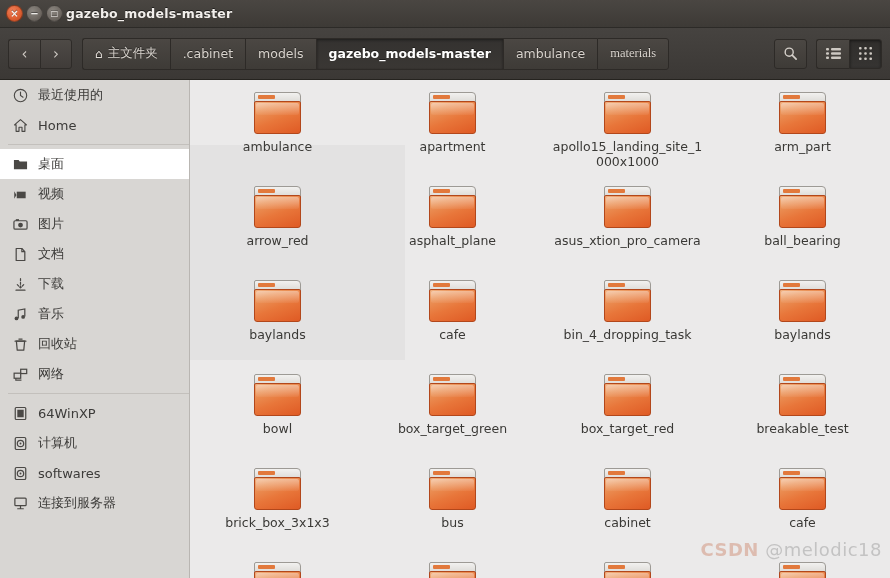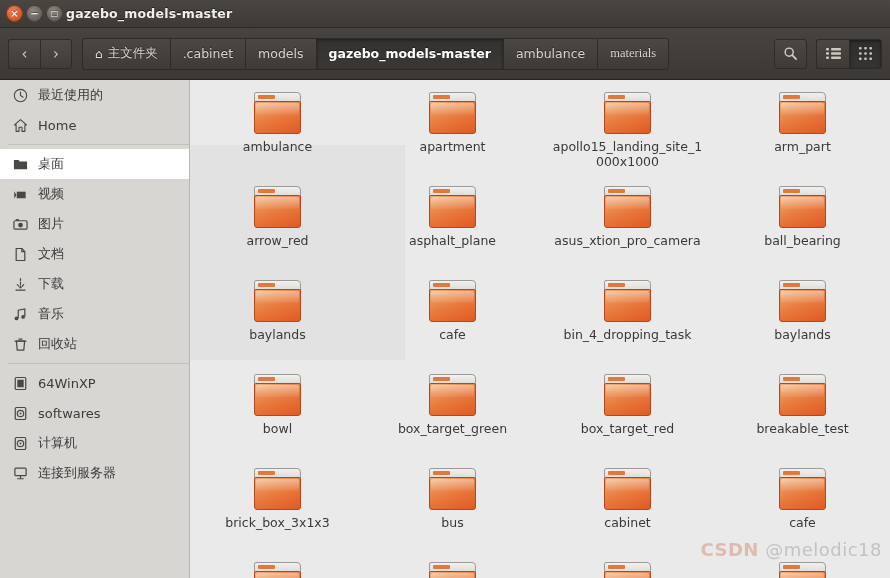--- a/index.html
+++ b/index.html
@@ -353,51 +353,61 @@
       </div>
       <div class="side-item">
         <span class="side-icon">
           <svg width="15" height="15" viewBox="0 0 16 16">
               <path d="M3.6 4.4h8.8l-.9 9.6H4.5z" fill="none" stroke="#4a4845" stroke-width="1.3" stroke-linejoin="round"></path>
               <path d="M2.2 4.4h11.6M6.3 2.2h3.4" stroke="#4a4845" stroke-width="1.3" stroke-linecap="round"></path>
             </svg>
         </span>
         <span class="side-label">回收站</span>
       </div>
+      <div class="side-item">
+        <span class="side-icon">
+          <svg width="15" height="15" viewBox="0 0 16 16">
+              <rect x="1.2" y="6.6" width="7" height="5.4" fill="none" stroke="#4a4845" stroke-width="1.3"></rect>
+              <rect x="8.2" y="2.4" width="6.4" height="4.6" fill="none" stroke="#4a4845" stroke-width="1.3"></rect>
+              <path d="M3 12v2h6" fill="none" stroke="#4a4845" stroke-width="1.2"></path>
+            </svg>
+        </span>
+        <span class="side-label">网络</span>
+      </div>
 
       <div class="side-sep"></div>
 
       <div class="side-item">
         <span class="side-icon">
           <svg width="15" height="15" viewBox="0 0 16 16">
               <rect x="2.4" y="1.6" width="11.2" height="12.8" rx="1" fill="none" stroke="#4a4845" stroke-width="1.3"></rect>
               <rect x="4.6" y="4" width="6.8" height="8" fill="#4a4845"></rect>
             </svg>
         </span>
         <span class="side-label">64WinXP</span>
       </div>
       <div class="side-item">
         <span class="side-icon">
           <svg width="15" height="15" viewBox="0 0 16 16">
               <rect x="2.4" y="1.6" width="11.2" height="12.8" rx="1.4" fill="none" stroke="#4a4845" stroke-width="1.3"></rect>
               <circle cx="8" cy="8" r="3.4" fill="none" stroke="#4a4845" stroke-width="1.3"></circle>
               <circle cx="8" cy="8" r="1" fill="#4a4845"></circle>
             </svg>
         </span>
-        <span class="side-label">softwares</span>
+        <span class="side-label">计算机</span>
       </div>
       <div class="side-item">
         <span class="side-icon">
           <svg width="15" height="15" viewBox="0 0 16 16">
               <rect x="2.4" y="1.6" width="11.2" height="12.8" rx="1.4" fill="none" stroke="#4a4845" stroke-width="1.3"></rect>
               <circle cx="8" cy="8" r="3.4" fill="none" stroke="#4a4845" stroke-width="1.3"></circle>
               <circle cx="8" cy="8" r="1" fill="#4a4845"></circle>
             </svg>
         </span>
-        <span class="side-label">计算机</span>
+        <span class="side-label">softwares</span>
       </div>
       <div class="side-item">
         <span class="side-icon">
           <svg width="15" height="15" viewBox="0 0 16 16">
               <rect x="2" y="2.2" width="12" height="8" rx="1" fill="none" stroke="#4a4845" stroke-width="1.3"></rect>
               <path d="M8 10.2v3M5 13.6h6" stroke="#4a4845" stroke-width="1.3" stroke-linecap="round"></path>
             </svg>
         </span>
         <span class="side-label">连接到服务器</span>
       </div>

